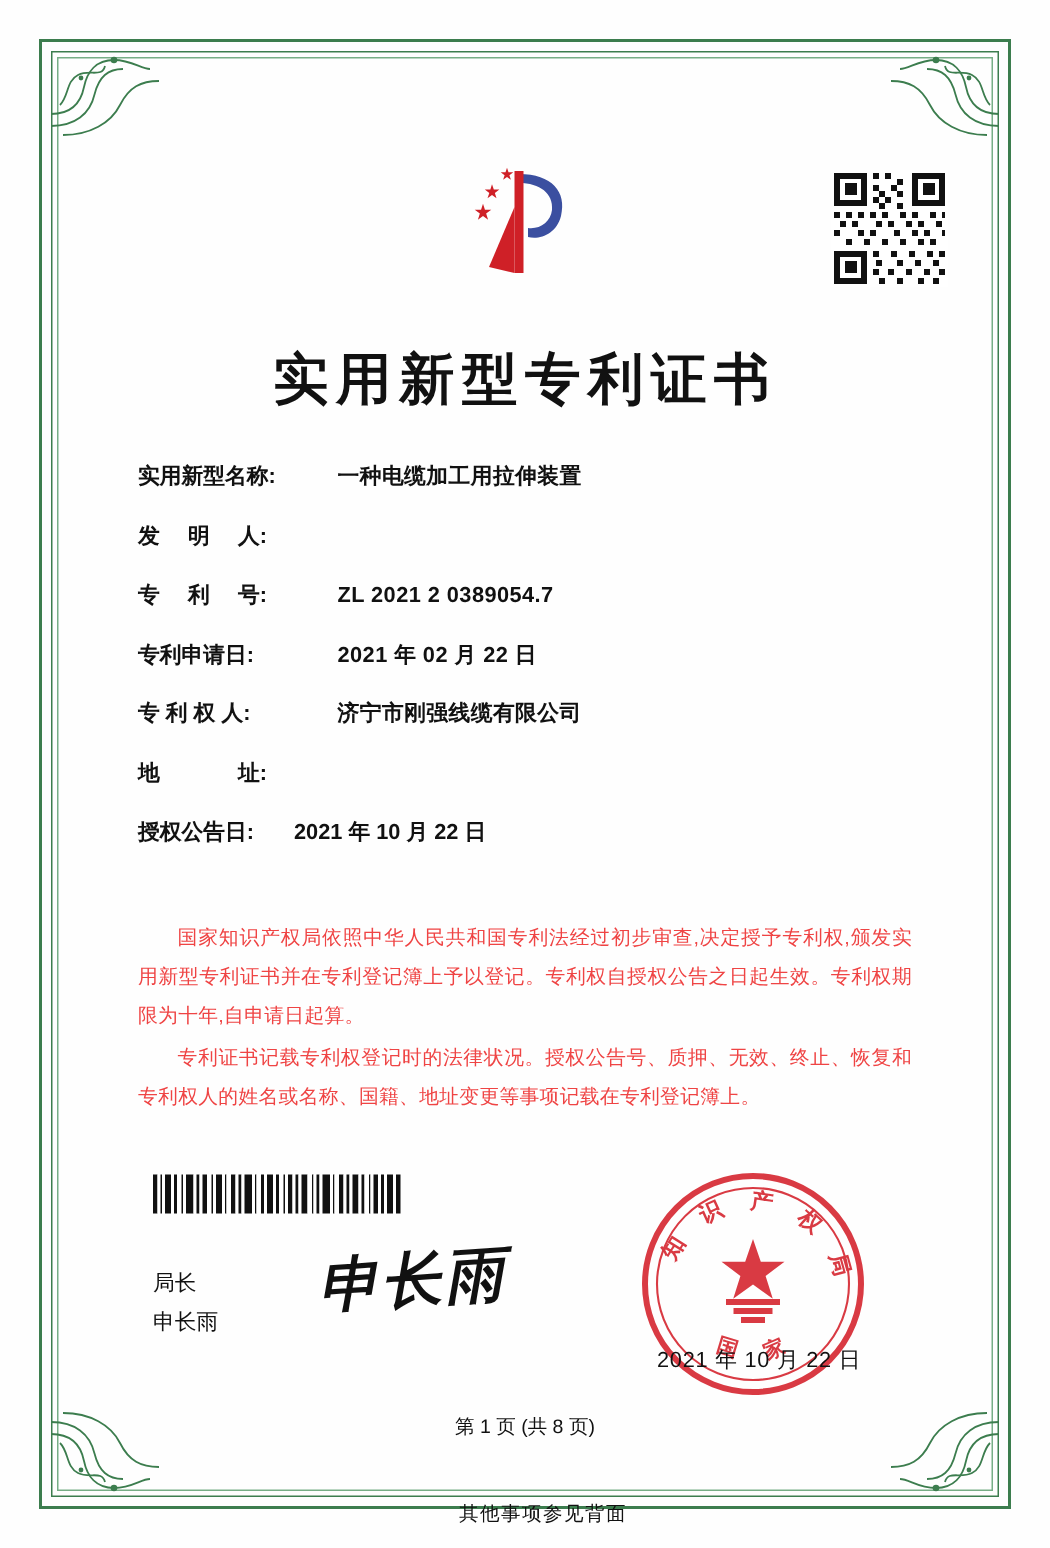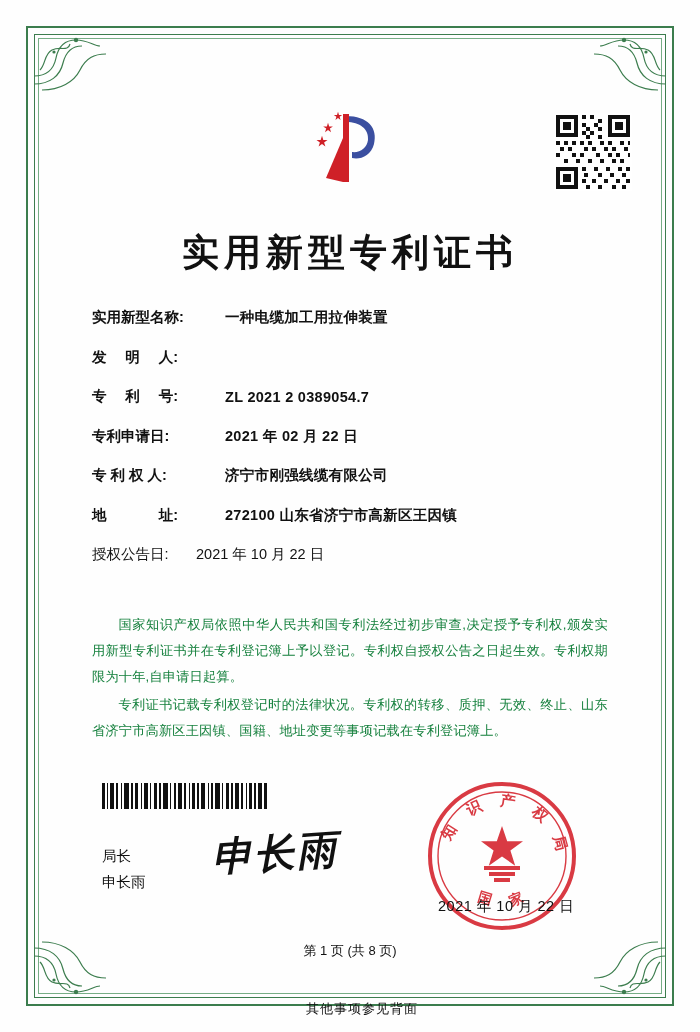--- a/index.html
+++ b/index.html
@@ -127,20 +127,21 @@
     margin-left: 29px;
   }
   .row-split {
     display: flex;
     align-items: baseline;
     margin-bottom: 20px;
   }
   .row-split .half {
     display: flex;
     align-items: baseline;
+    font-weight: bold;
   }
   .row-split .half.first { width: 270px; flex: 0 0 270px;}
   .row-split .half .label {
     width: 104px;
     flex: 0 0 104px;
     white-space: nowrap;
   }
   .row-split .half.second .label {
     width: auto;
     flex: 0 0 auto;
@@ -148,21 +149,21 @@
   }
 
   
   .paragraphs {
     position: absolute;
     left: 92px;
     top: 612px;
     width: 516px;
     font-size: 13.2px;
     line-height: 26px;
-    color: #15803d;
+    color: #ef4444;
     text-align: justify;
   }
   .paragraphs p {
     margin: 0 0 2px 0;
     text-indent: 2em;
     letter-spacing: 0.2px;
   }
 
   
   .barcode {
@@ -411,35 +412,34 @@
     <div class="row">
       <div class="label">专 利 权 人:</div>
       <div class="value">济宁市刚强线缆有限公司</div>
     </div>
 
     <div class="row">
       <div class="label spread">
         <span>地</span>
         <span>址:</span>
       </div>
-      <div class="value">272100  山东省济宁市高新区王因镇</div>
     </div>
 
     <div class="row-split">
       <div class="half first">
         <div class="label">授权公告日:</div>
         <div class="value">2021 年 10 月 22 日</div>
       </div>
     </div>
 
   </div>
 
   <div class="paragraphs">
     <p>国家知识产权局依照中华人民共和国专利法经过初步审查,决定授予专利权,颁发实用新型专利证书并在专利登记簿上予以登记。专利权自授权公告之日起生效。专利权期限为十年,自申请日起算。</p>
-    <p>专利证书记载专利权登记时的法律状况。专利权的转移、质押、无效、终止、山东省济宁市高新区王因镇、国籍、地址变更等事项记载在专利登记簿上。</p>
+    <p>专利证书记载专利权登记时的法律状况。授权公告号、质押、无效、终止、恢复和专利权人的姓名或名称、国籍、地址变更等事项记载在专利登记簿上。</p>
   </div>
 
   <div class="barcode">
     <span style="width:3px"></span>
       <span style="width:2px;background:#fff"></span>
     <span style="width:1px"></span>
       <span style="width:2px;background:#fff"></span>
     <span style="width:4px"></span>
       <span style="width:2px;background:#fff"></span>
     <span style="width:2px"></span>

